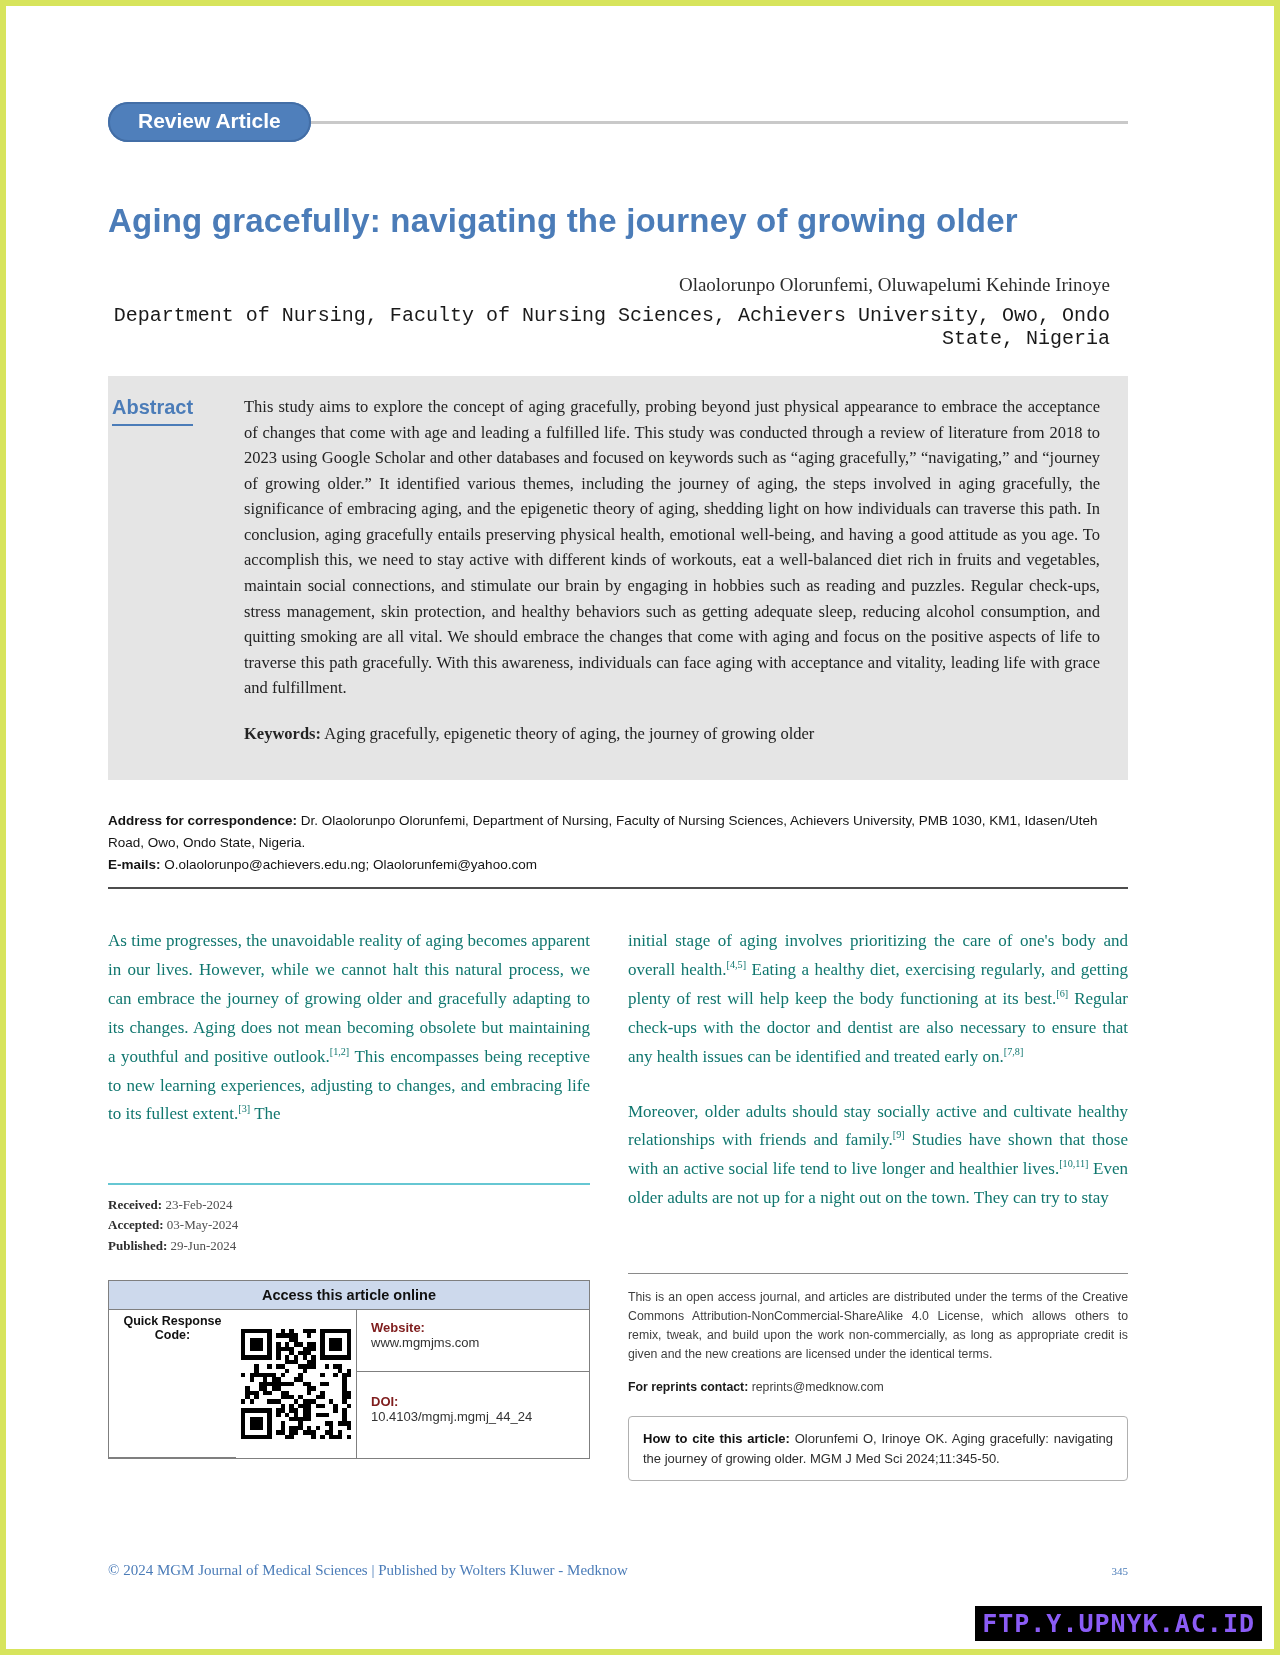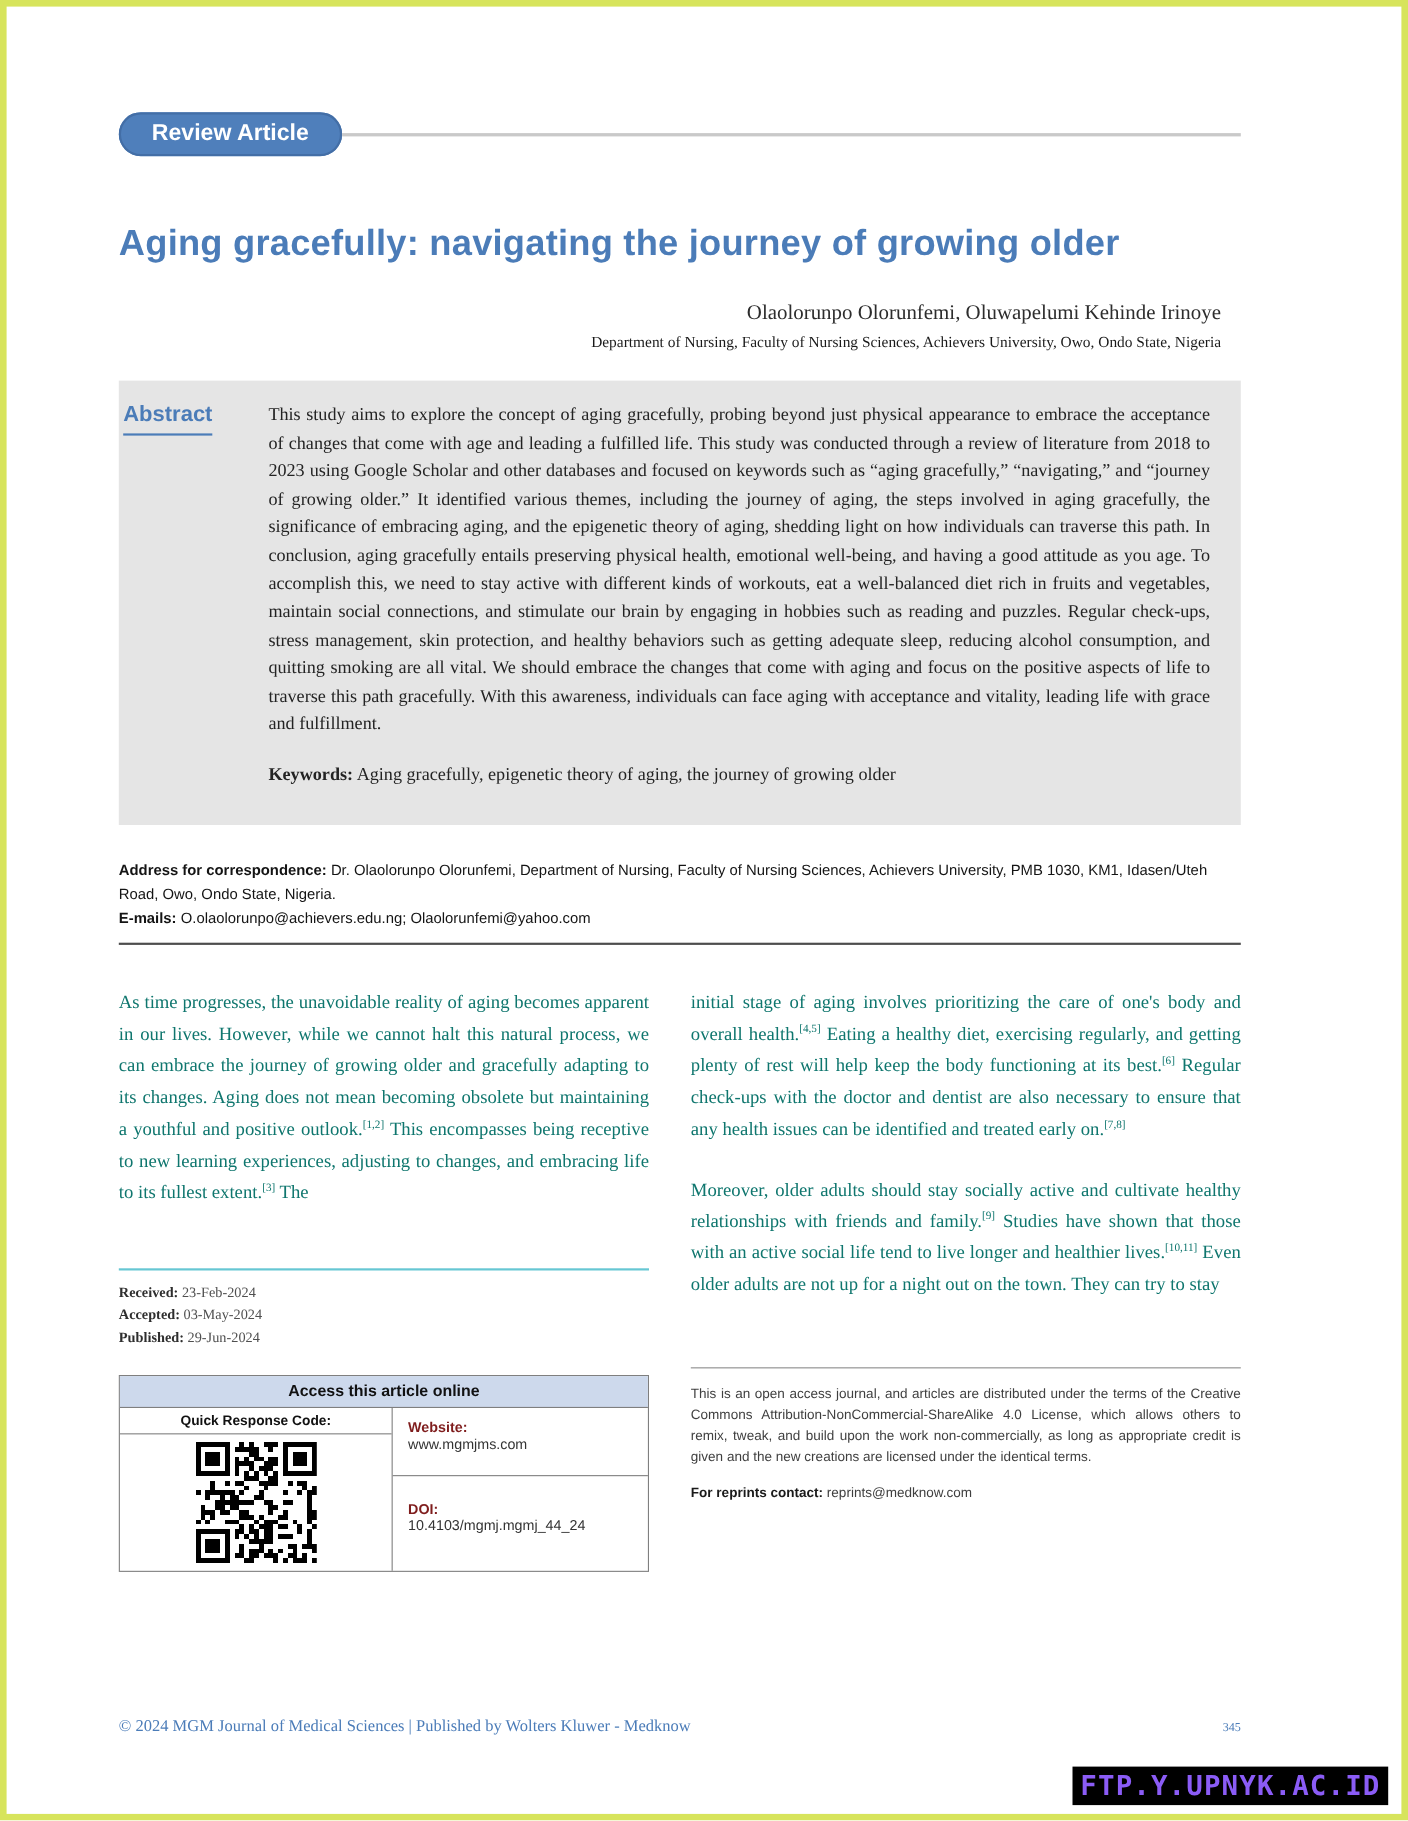--- a/index.html
+++ b/index.html
@@ -41,22 +41,22 @@
   .authors {
     margin-top: 34px;
     text-align: right;
     font-size: 19px;
     color: #2d2d2d;
     padding-right: 18px;
   }
   .affiliation {
     margin-top: 8px;
     text-align: right;
-    font-family: Liberation Serif, serif;
-    font-size: 14px;
+    font-family: Liberation Mono, monospace;
+    font-size: 20px;
     color: #1a1a1a;
     padding-right: 18px;
   }
 
   
   .abstract {
     margin-top: 26px;
     background: #e5e5e5;
     display: flex;
     padding: 18px 28px 34px 4px;
@@ -134,21 +134,21 @@
     text-align: center;
     font-weight: bold;
     font-size: 14.5px;
     color: #111111;
     padding: 6px 0;
   }
   .access-body { display: flex; height: 148px; }
   .access-left {
     width: 248px; flex-shrink: 0;
     border-right: 1px solid #7f7f7f;
-    display: flex; flex-direction: column;
+    display: flex; flex-direction: row;
   }
   .qr-label {
     text-align: center;
     font-weight: bold;
     font-size: 12.5px;
     color: #111111;
     padding: 4px 0 5px 0;
     border-bottom: 1px solid #7f7f7f;
   }
   .qr-wrap { flex: 1; display: flex; align-items: center; justify-content: center; padding: 5px; }
@@ -583,20 +583,23 @@
       <div class="col-right">
         <p class="para">initial stage of aging involves prioritizing the care of one's body and overall health.<sup>[4,5]</sup> Eating a healthy diet, exercising regularly, and getting plenty of rest will help keep the body functioning at its best.<sup>[6]</sup> Regular check-ups with the doctor and dentist are also necessary to ensure that any health issues can be identified and treated early on.<sup>[7,8]</sup></p>
         <p class="para">Moreover, older adults should stay socially active and cultivate healthy relationships with friends and family.<sup>[9]</sup> Studies have shown that those with an active social life tend to live longer and healthier lives.<sup>[10,11]</sup> Even older adults are not up for a night out on the town. They can try to stay</p>
 
         <div class="license">This is an open access journal, and articles are distributed under the terms of the Creative Commons Attribution-NonCommercial-ShareAlike 4.0 License, which allows others to remix, tweak, and build upon the work non-commercially, as long as appropriate credit is given and the new creations are licensed under the identical terms.</div>
 
         <div class="reprints">
           <span class="b">For reprints contact:</span><span> reprints@medknow.com</span>
         </div>
 
+        <div class="cite-box">
+          <span class="b">How to cite this article:</span><span> Olorunfemi O, Irinoye OK. Aging gracefully: navigating the journey of growing older. MGM J Med Sci 2024;11:345-50.</span>
+        </div>
       </div>
 
     </div>
   </div>
 
   <div class="footer">
     <span>© 2024 MGM Journal of Medical Sciences | Published by Wolters Kluwer - Medknow</span>
     <span class="page-number">345</span>
   </div>
 

